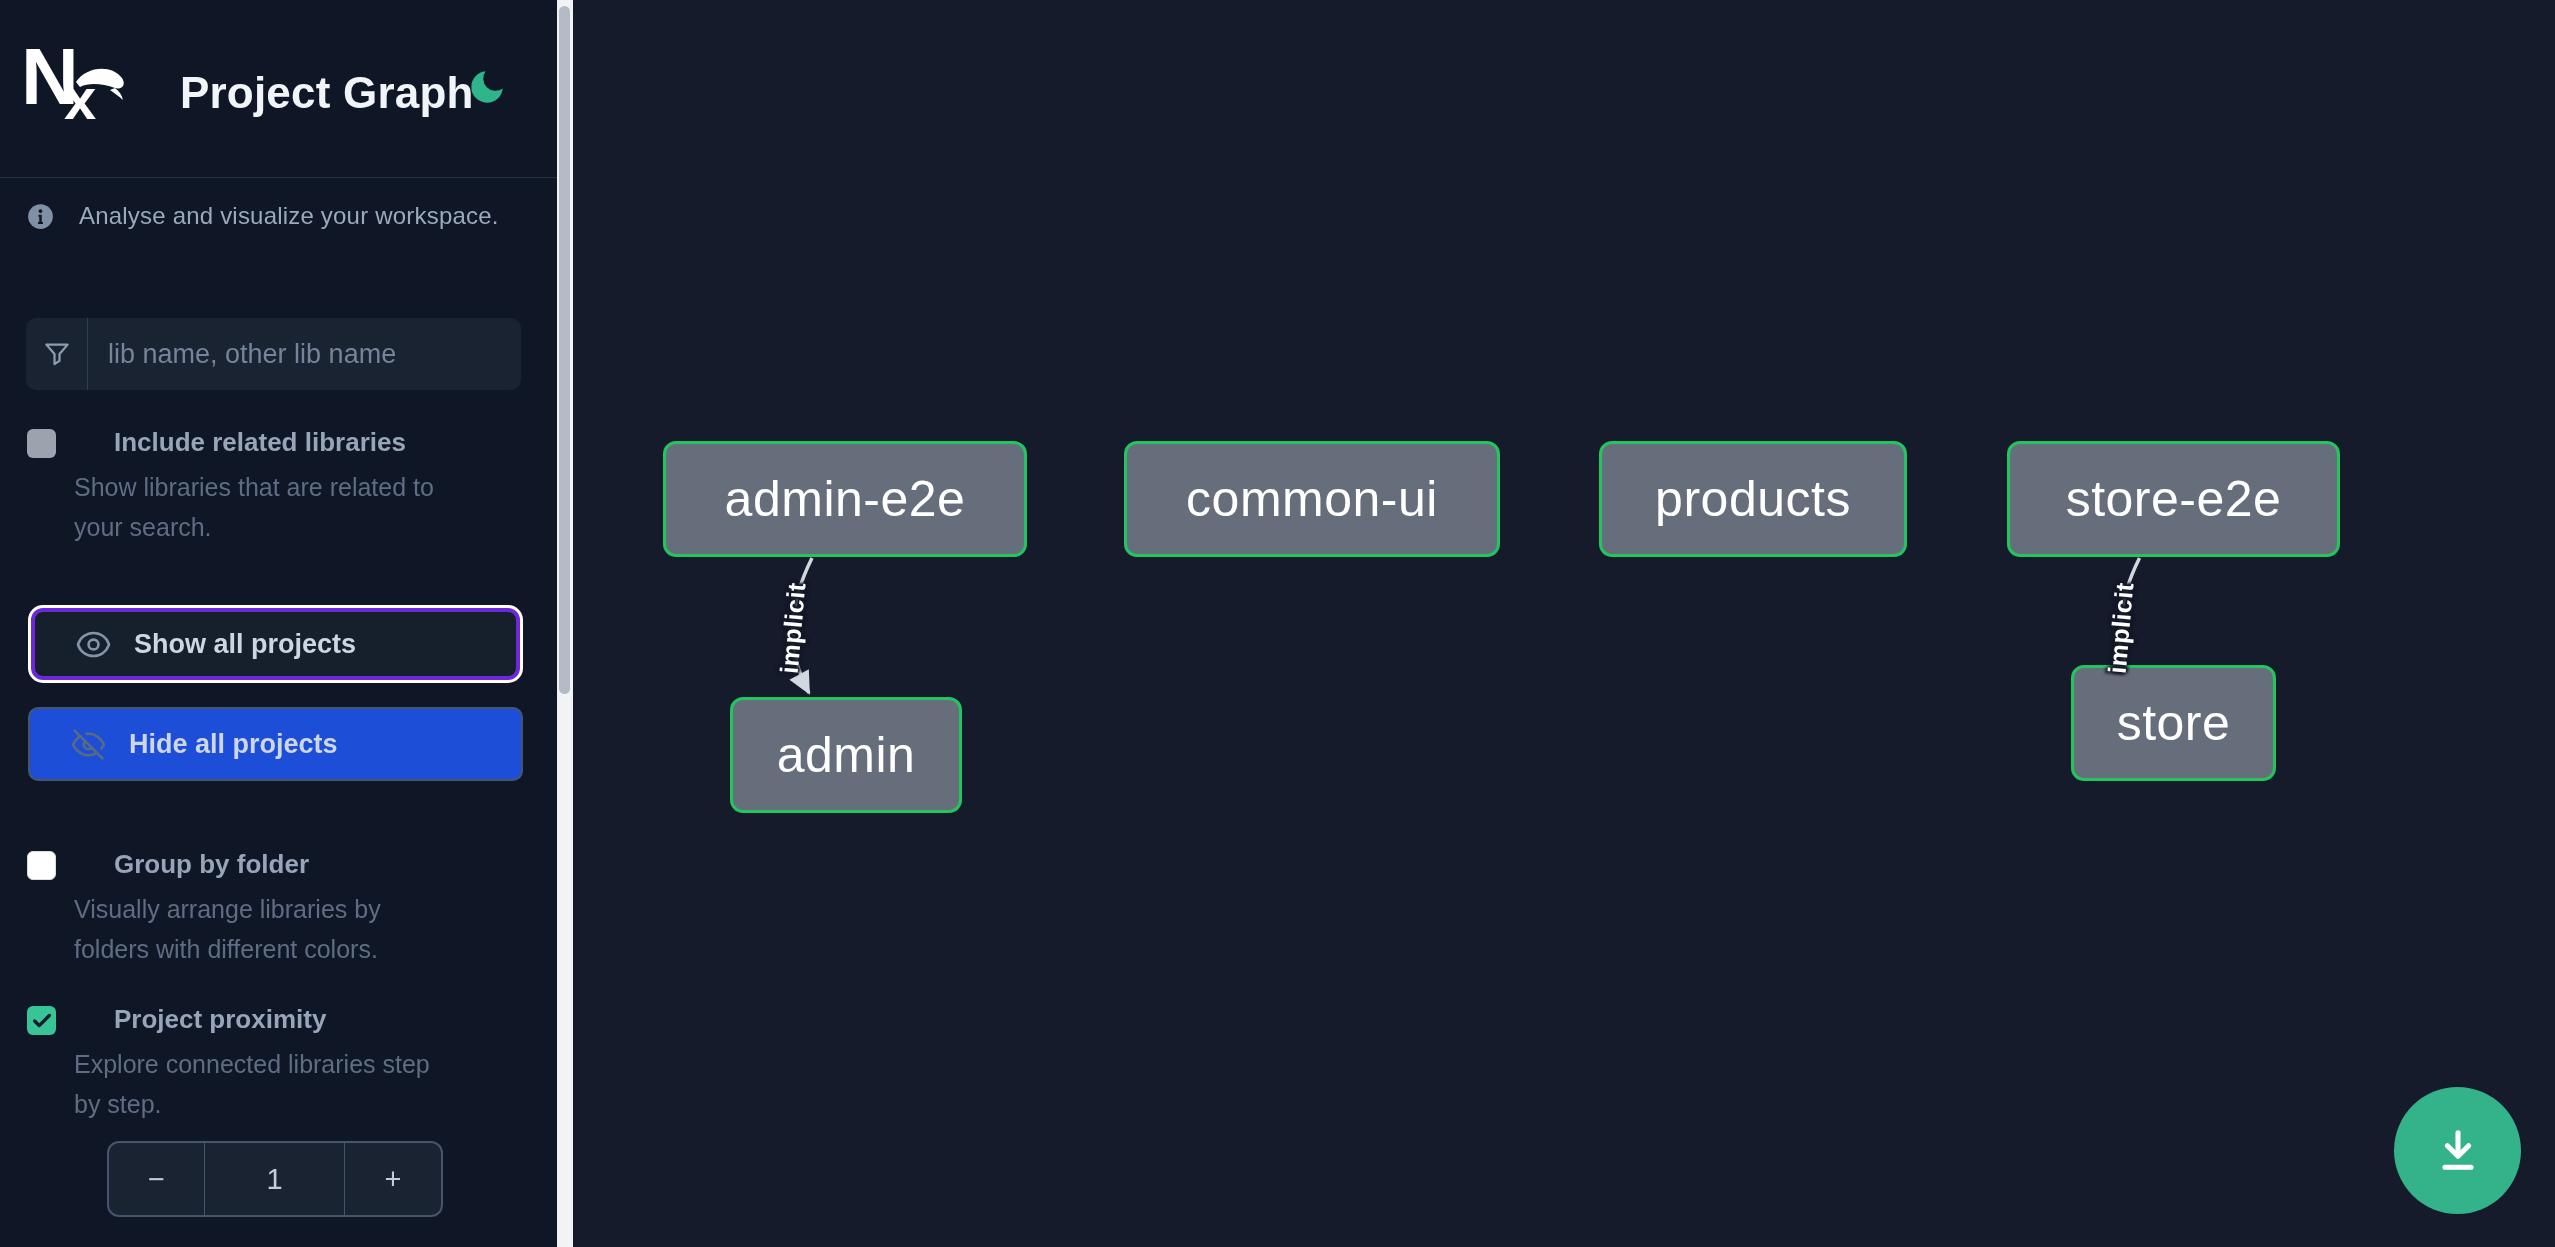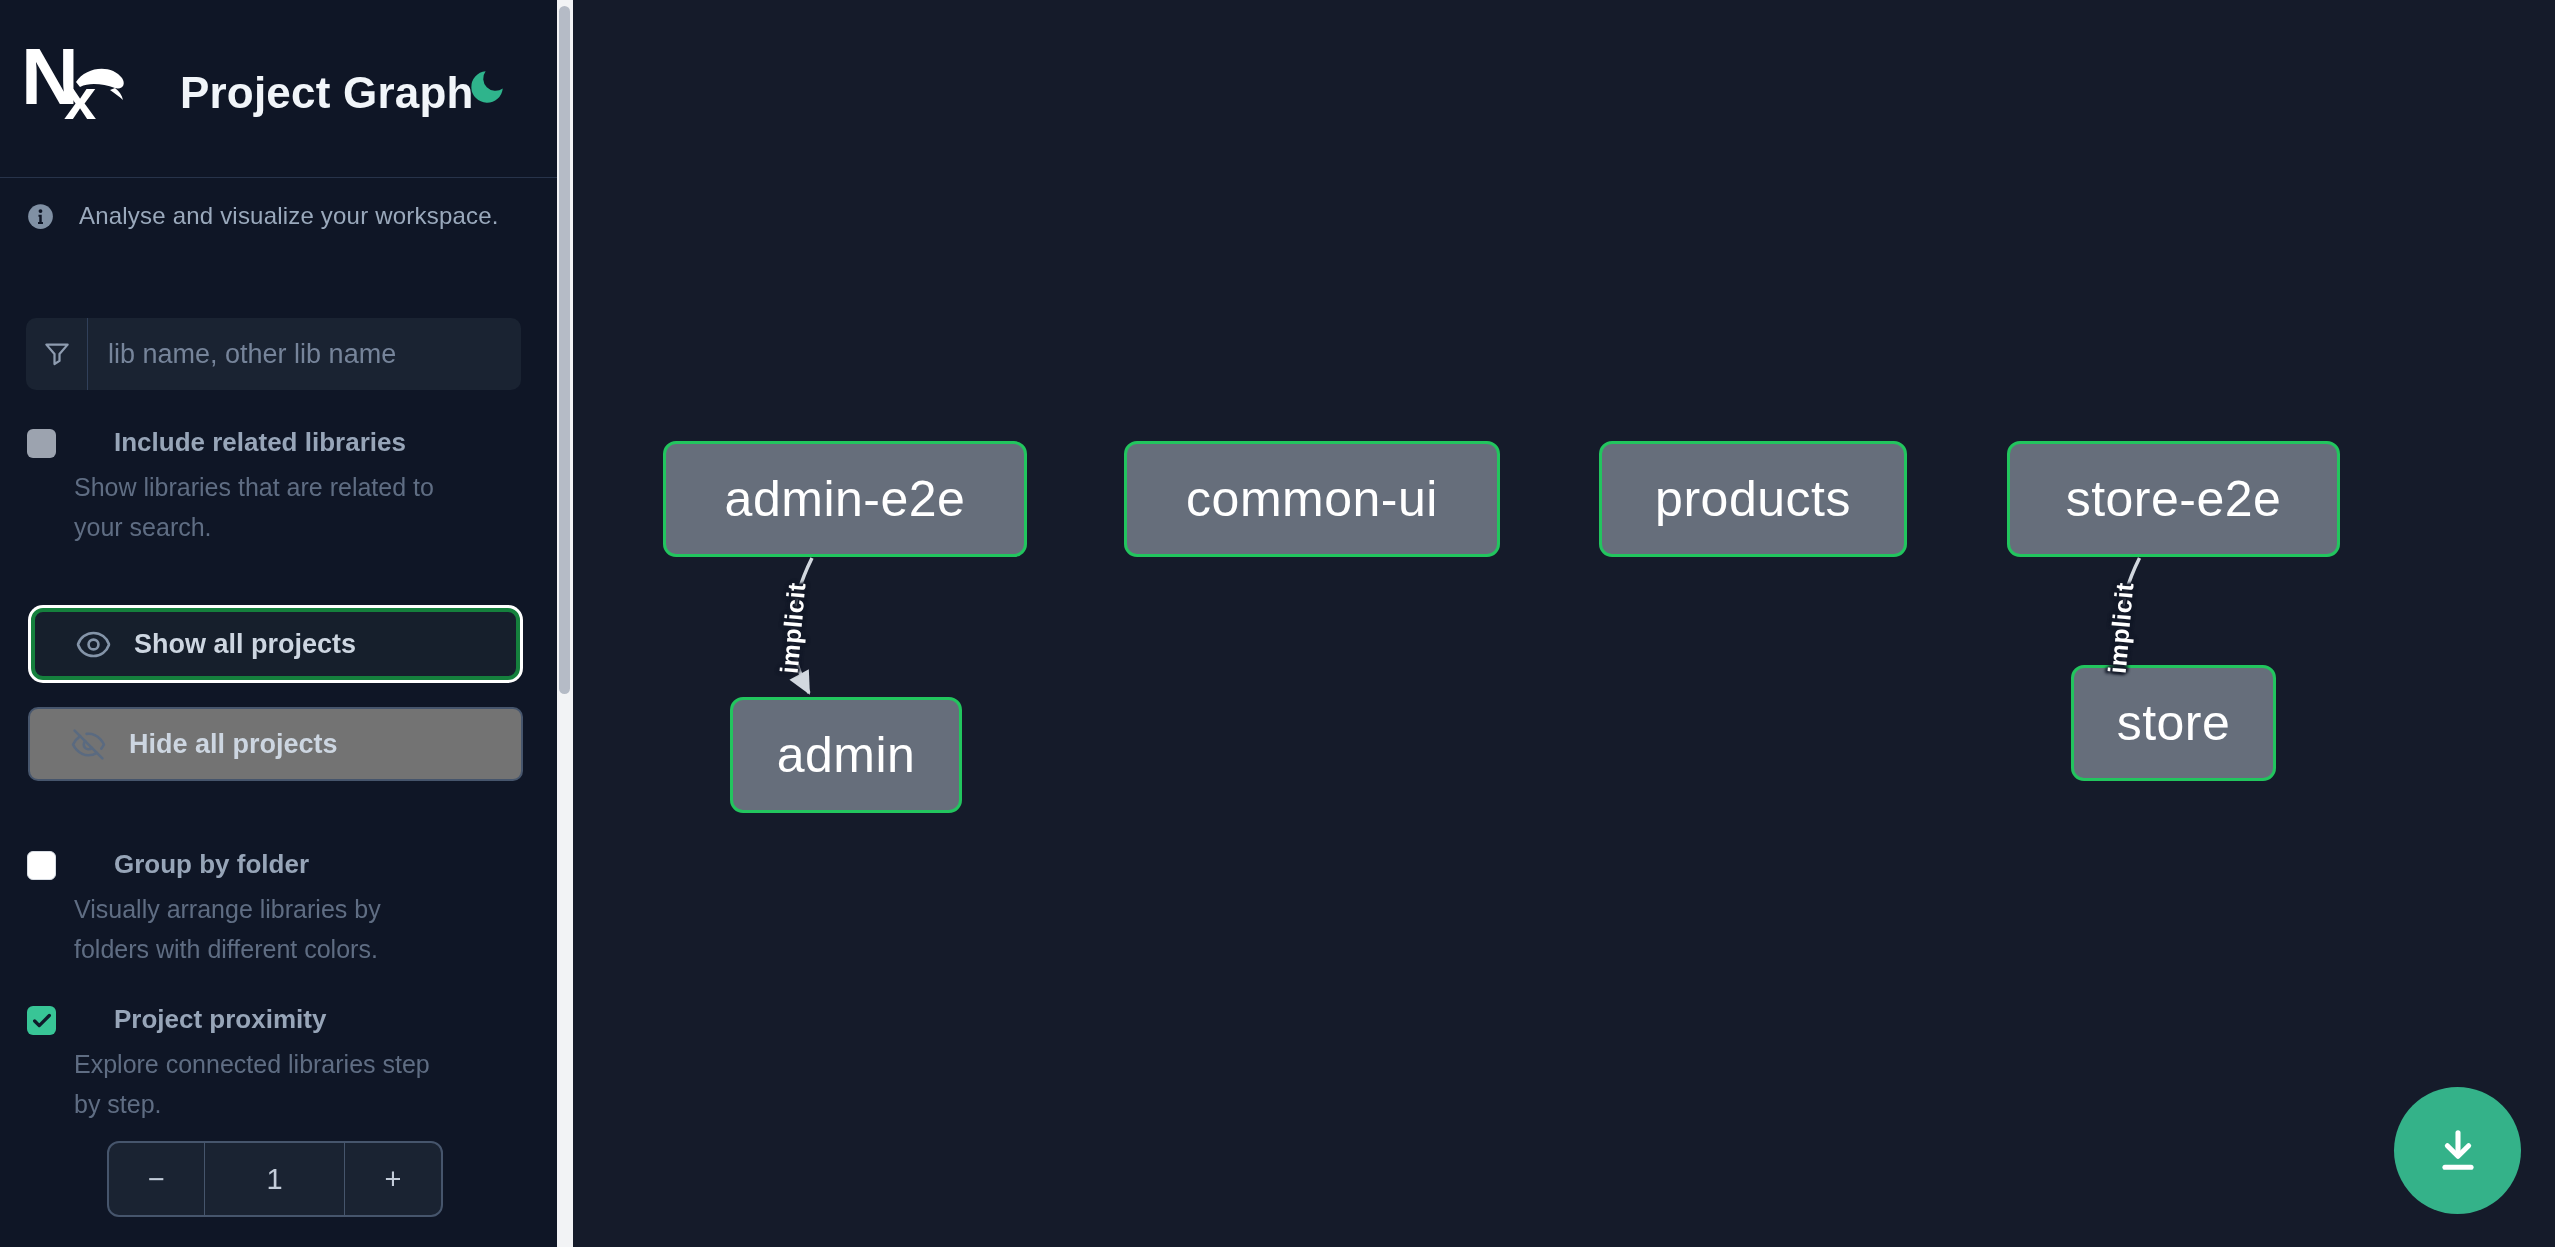--- a/index.html
+++ b/index.html
@@ -56,26 +56,26 @@
   .cb-green { background:#38c596; }
   .toggle-label { margin-left:87px; font-size:26px; font-weight:600; color:#97a5b8; line-height:32px; }
   .toggle-desc  { margin-left:47px; margin-top:9px; font-size:25px; color:#5f6d83; line-height:40px; white-space:pre-line; }
 
   .sb-button {
     position:absolute; display:flex; align-items:center; gap:22px;
     padding-left:40px; cursor:pointer;
   }
   .btn-show {
     left:31px; top:608px; width:489px; height:72px;
-    background:#161f2c; border:4px solid #15803d; border-radius:12px;
+    background:#161f2c; border:4px solid #6d28d9; border-radius:12px;
     box-shadow:0 0 0 3px #ffffff;
   }
   .btn-hide {
     left:28px; top:707px; width:495px; height:74px;
-    background:#737373; border:2px solid #46556c; border-radius:10px;
+    background:#1d4ed8; border:2px solid #46556c; border-radius:10px;
   }
   .sb-button .btn-label { font-size:27px; font-weight:600; color:#cdd6e1; }
 
   .stepper {
     position:absolute; left:107px; top:1141px; width:336px; height:76px;
     background:#1a2332; border:2px solid #46556c; border-radius:12px;
     display:grid; grid-template-columns:96px 140px 1fr;
   }
   .stepper > div { display:flex; align-items:center; justify-content:center; font-size:29px; color:#c3ccd9; }
   .stepper .sep-r { border-right:1px solid #46556c; }

